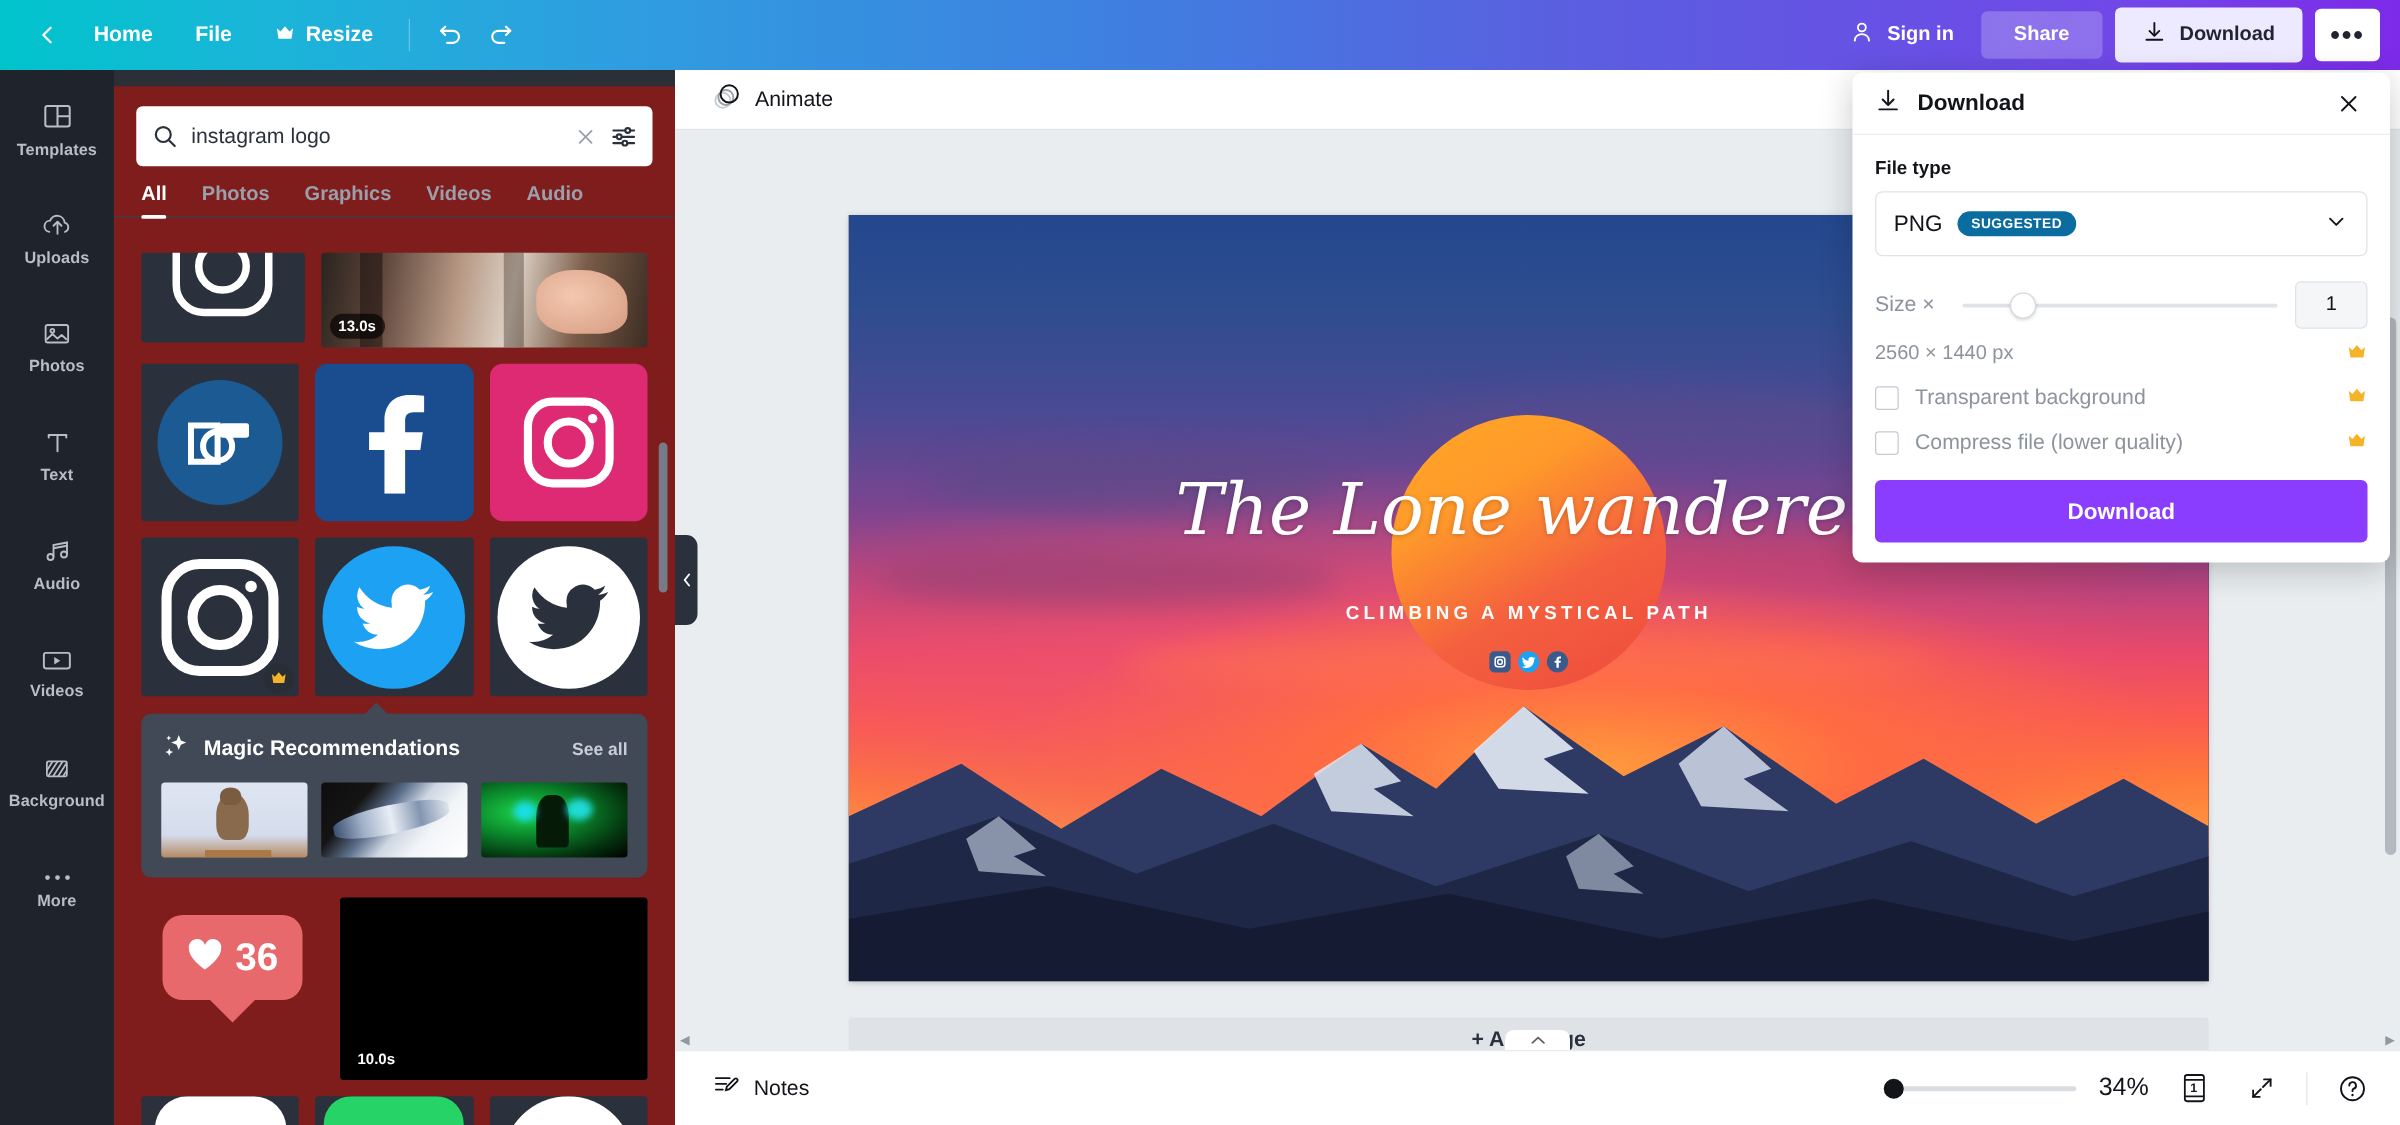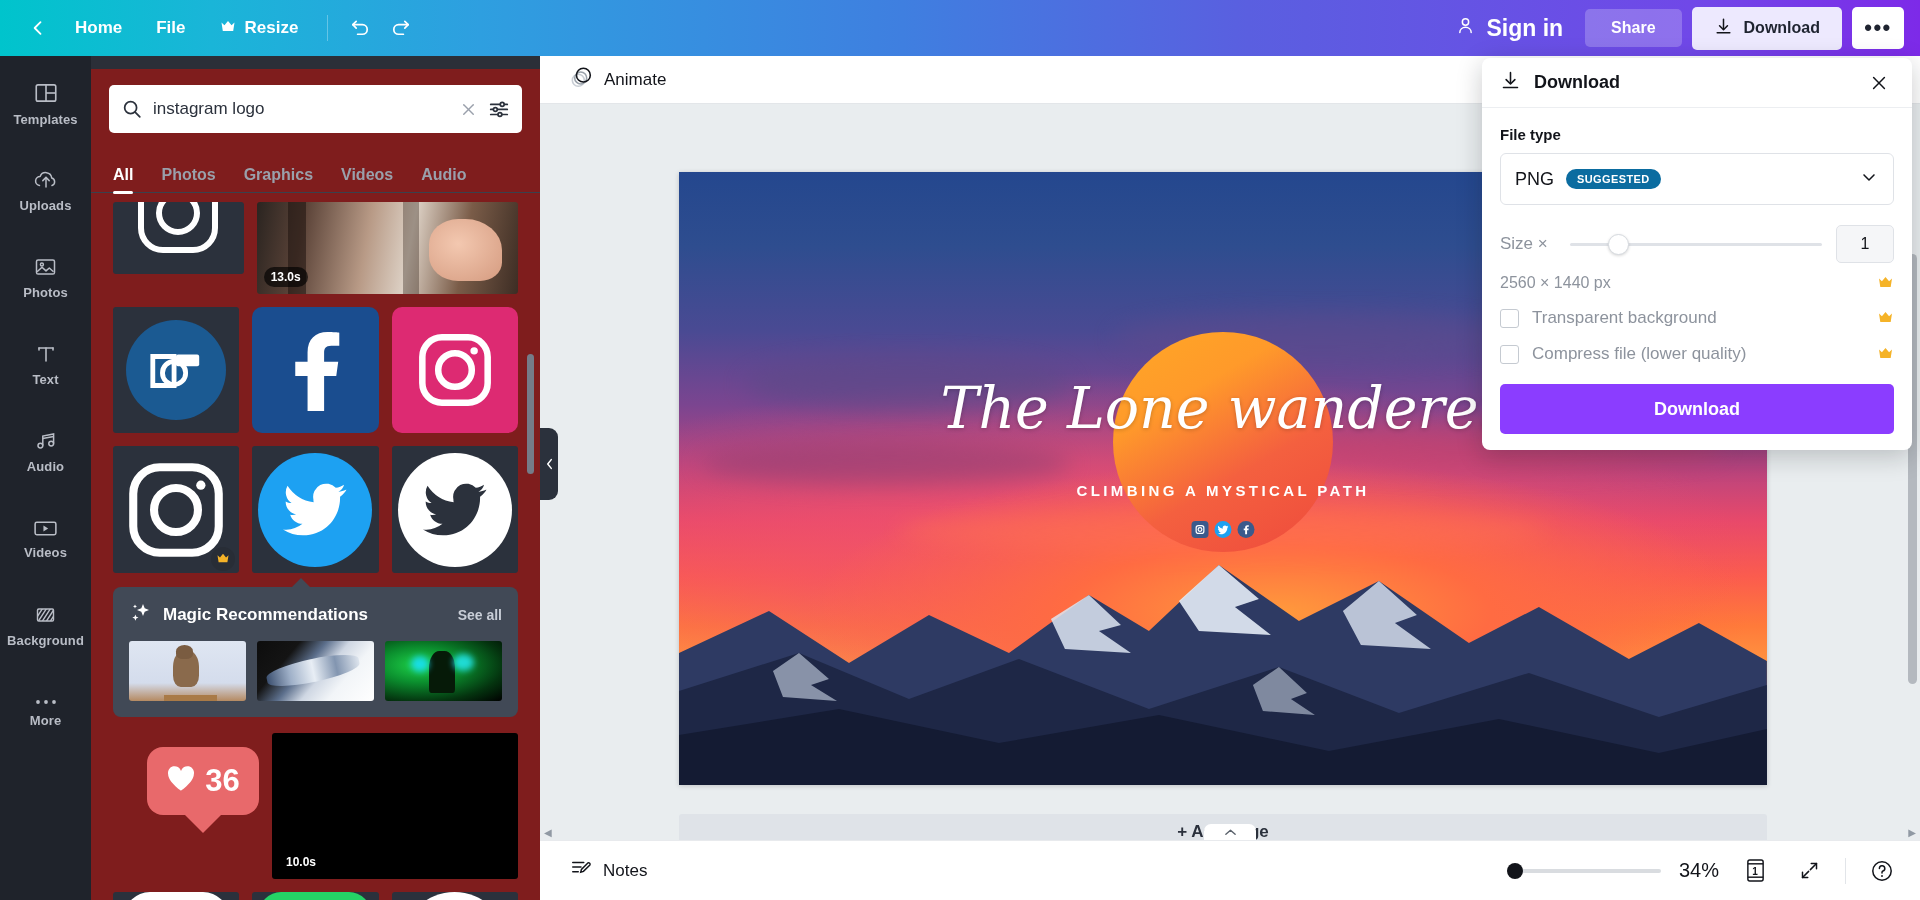--- a/index.html
+++ b/index.html
@@ -24,21 +24,21 @@
     padding: 8px 17px; border-radius: 5px; cursor: pointer; white-space: nowrap;
   }
   .hdr-divider { width: 1px; height: 26px; background: rgba(255,255,255,.3); margin: 0 12px; }
   .icon-btn {
     width: 40px; height: 40px; display: flex; align-items: center; justify-content: center;
     border-radius: 5px; cursor: pointer;
   }
   .hdr-right { margin-left: auto; display: flex; align-items: center; gap: 10px; padding-right: 16px; }
   .signin {
     display: flex; align-items: center; gap: 10px; color: #fff;
-    font-size: 23px; font-weight: bold; padding: 8px 12px; border-radius: 5px; cursor: pointer;
+    font-size: 16px; font-weight: bold; padding: 8px 12px; border-radius: 5px; cursor: pointer;
   }
   .btn-share {
     background: rgba(255,255,255,.22); color: #fff; font-size: 16px; font-weight: bold;
     padding: 10px 26px; border-radius: 5px; cursor: pointer;
   }
   .btn-download {
     background: #ede9fe; color: #1f2430; font-size: 16px; font-weight: bold;
     padding: 10px 22px; border-radius: 5px; cursor: pointer;
     display: flex; align-items: center; gap: 11px;
   }
@@ -74,21 +74,21 @@
   .search-wrap { padding: 16px 18px 0 18px; }
   .search-box {
     background: #fff; border-radius: 5px; height: 48px; display: flex; align-items: center;
     padding: 0 12px; gap: 10px;
   }
   .search-input {
     flex: 1; border: none; outline: none; font-size: 17px; color: #2b313c;
     font-family: "Liberation Sans", sans-serif; background: transparent;
   }
   .search-ic { cursor: pointer; display: flex; align-items: center; }
-  .tabs { display: flex; gap: 28px; padding: 14px 22px 0 22px; position: relative; margin-top: 19px; }
+  .tabs { display: flex; gap: 28px; padding: 14px 22px 0 22px; position: relative; }
   .tab {
     font-size: 16px; font-weight: bold; color: #9aa0ab; cursor: pointer;
     padding-bottom: 10px; position: relative;
   }
   .tab.active { color: #fff; }
   .tab.active::after {
     content: ""; position: absolute; left: 0; right: 0; bottom: 0; height: 3px;
     background: #fff; border-radius: 2px;
   }
   .tab-rule { position: absolute; left: 0; right: 0; bottom: 1px; height: 1px; background: #3a414d; }
@@ -116,21 +116,21 @@
     border-bottom: 10px solid #414956;
   }
   .magic-head { display: flex; align-items: center; gap: 10px; margin-bottom: 12px; }
   .magic-title { color: #fff; font-size: 17px; font-weight: bold; flex: 1; }
   .magic-see { color: #c9ced7; font-size: 14px; font-weight: bold; cursor: pointer; }
   .magic-row { display: grid; grid-template-columns: repeat(3, 1fr); gap: 11px; }
   .magic-thumb { width: 100%; height: 60px; border-radius: 3px; overflow: hidden; cursor: pointer; }
 
   .like-card {
     width: 100%; aspect-ratio: 1/1; display: flex; align-items: flex-start;
-    justify-content: flex-end; padding-top: 14px; cursor: pointer;
+    justify-content: center; padding-top: 14px; cursor: pointer;
   }
   .like-bubble {
     background: #e8696b; border-radius: 16px; width: 112px; height: 68px;
     display: flex; align-items: center; justify-content: center; gap: 9px; position: relative;
   }
   .like-bubble::after {
     content: ""; position: absolute; bottom: -18px; left: 50%; transform: translateX(-50%);
     border-left: 22px solid transparent; border-right: 22px solid transparent;
     border-top: 22px solid #e8696b;
   }
@@ -490,21 +490,21 @@
 
     <div class="results">
 
       <div class="grid3" style="grid-template-columns: 1fr 2fr; gap:13px; margin-top:0;">
         <div class="cell wide" style="height:72px; background:#2b313c; display:flex; align-items:flex-start; justify-content:center;">
           <svg width="90" height="92" viewBox="0 0 90 92" fill="none" stroke="#ffffff" stroke-width="6" style="margin-top:-34px;">
             <rect x="8" y="8" width="74" height="74" rx="22"></rect>
               <circle cx="45" cy="45" r="19"></circle>
           </svg>
         </div>
-        <div class="cell wide" style="height:92px; background:linear-gradient(100deg,#2a2420 0%,#5b4338 18%,#b89a86 42%,#dcd0c4 58%,#7a5c48 78%,#3d2d24 100%); position:relative;">
+        <div class="cell wide" style="height:76px; background:linear-gradient(100deg,#2a2420 0%,#5b4338 18%,#b89a86 42%,#dcd0c4 58%,#7a5c48 78%,#3d2d24 100%); position:relative;">
           <div style="position:absolute;left:12%;top:0;bottom:0;width:7%;background:rgba(30,18,14,.55);"></div>
           <div style="position:absolute;left:56%;top:0;bottom:0;width:6%;background:rgba(40,25,18,.35);"></div>
           <div style="position:absolute;right:6%;top:18%;width:28%;height:68%;background:radial-gradient(ellipse at 40% 40%,#f3c8b0,#d59b80);border-radius:40% 50% 30% 40%;"></div>
           <span class="dur-badge">13.0s</span>
         </div>
       </div>
 
       <div class="grid3" style="margin-top:13px;">
         <div class="cell" style="background:#2b313c; display:flex; align-items:center; justify-content:center;">
           <div style="width:100px;height:100px;border-radius:50%;background:#1b5a92;display:flex;align-items:center;justify-content:center;">

